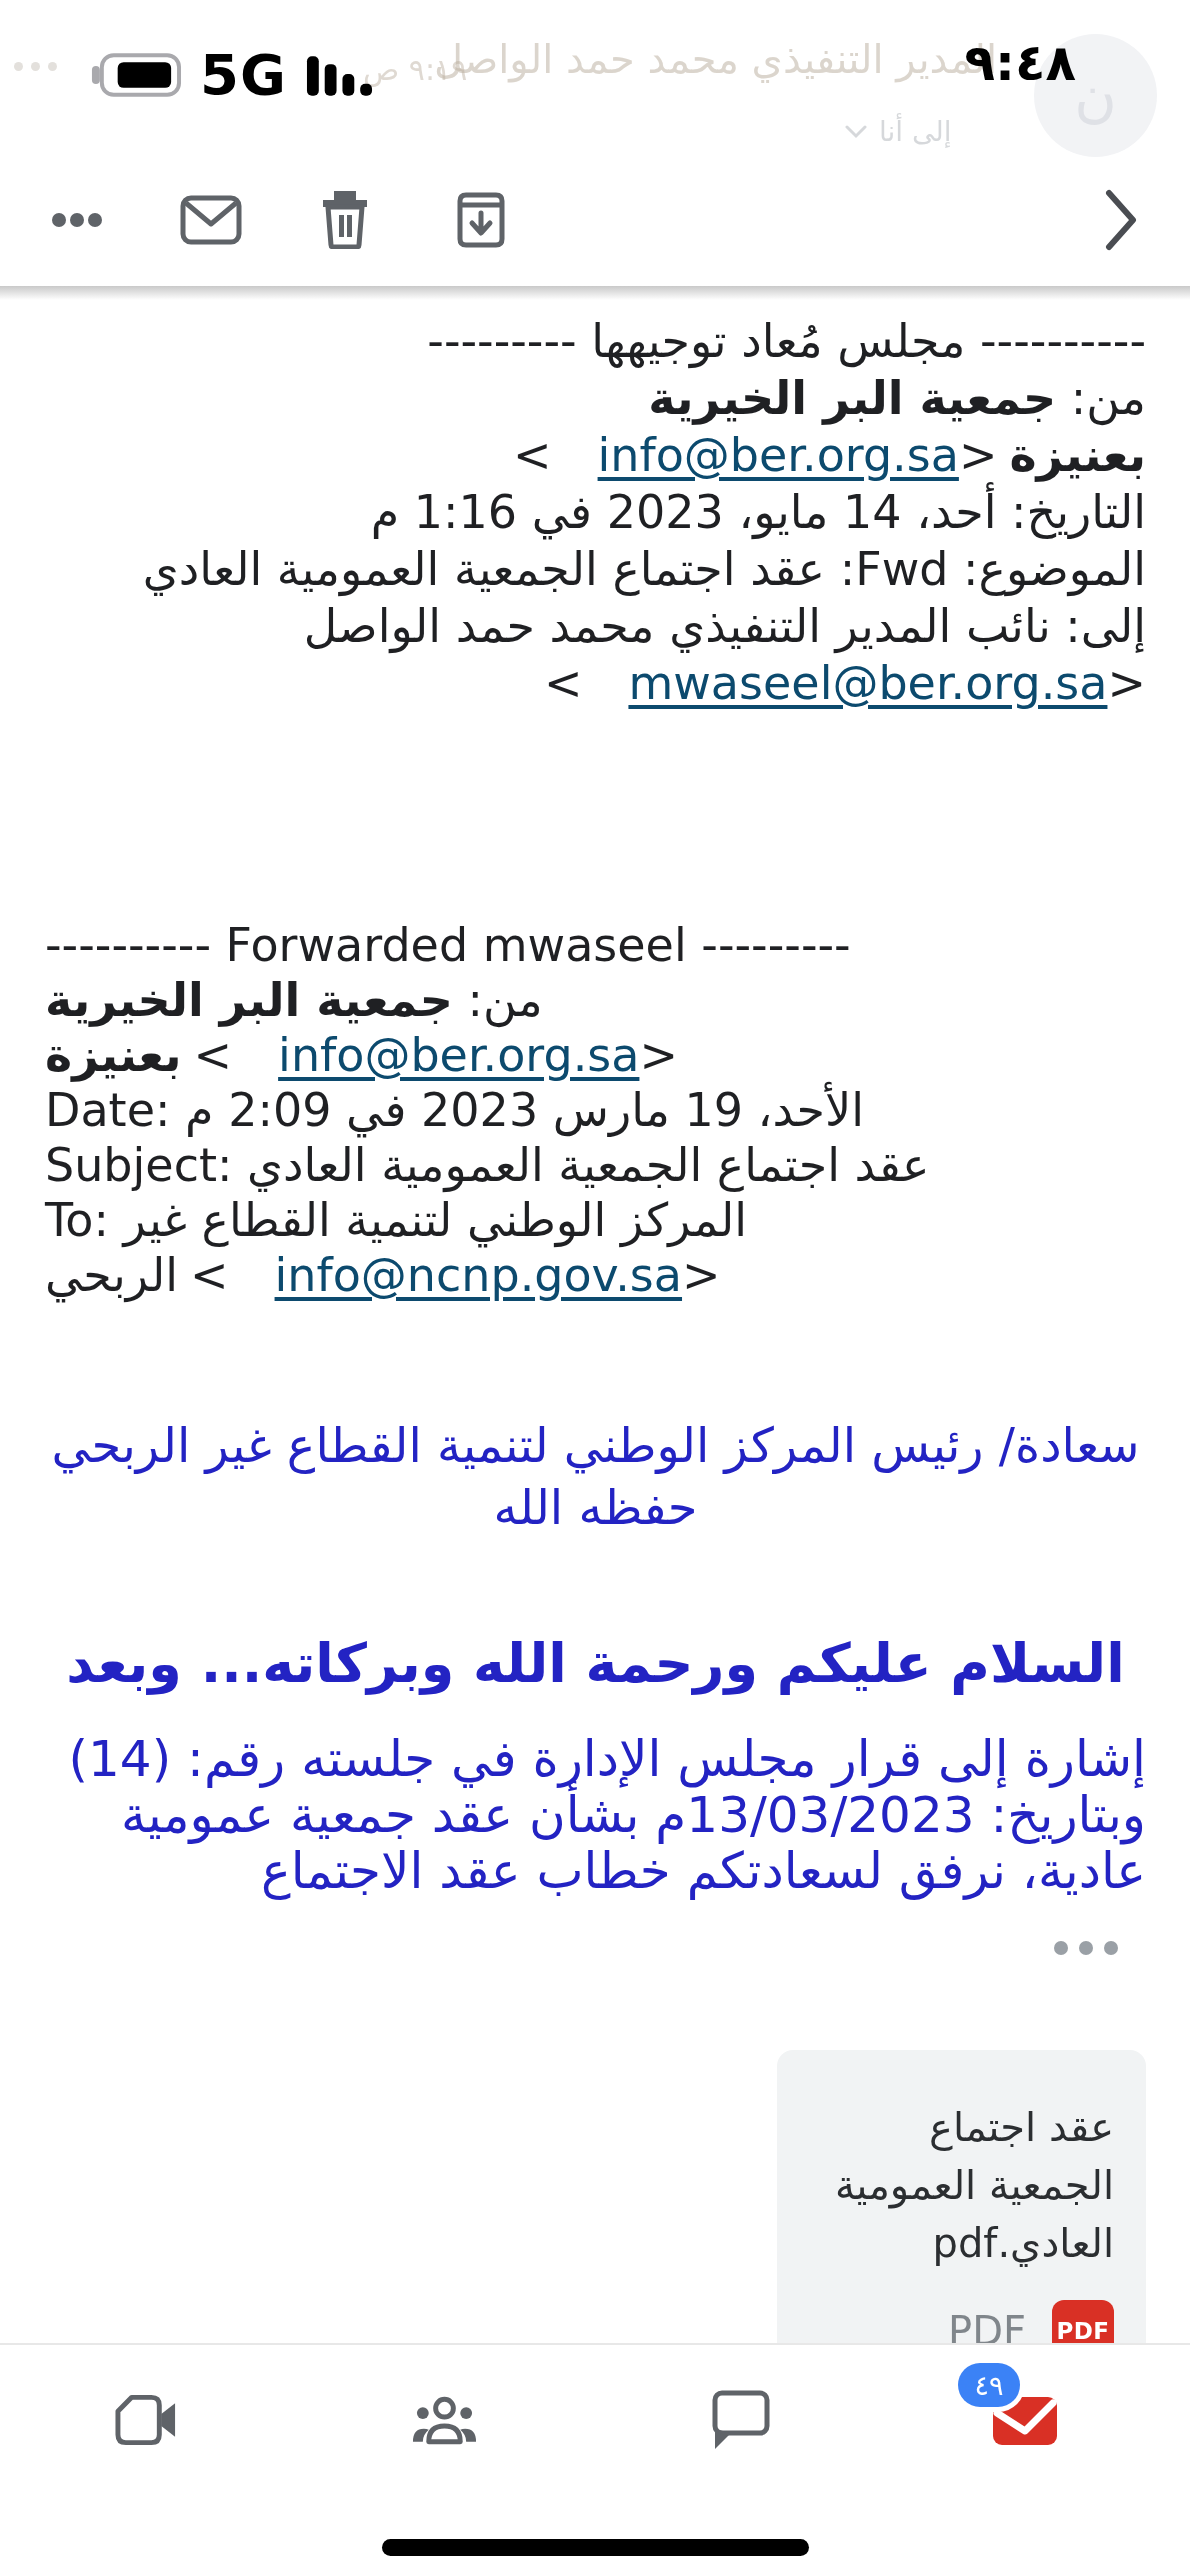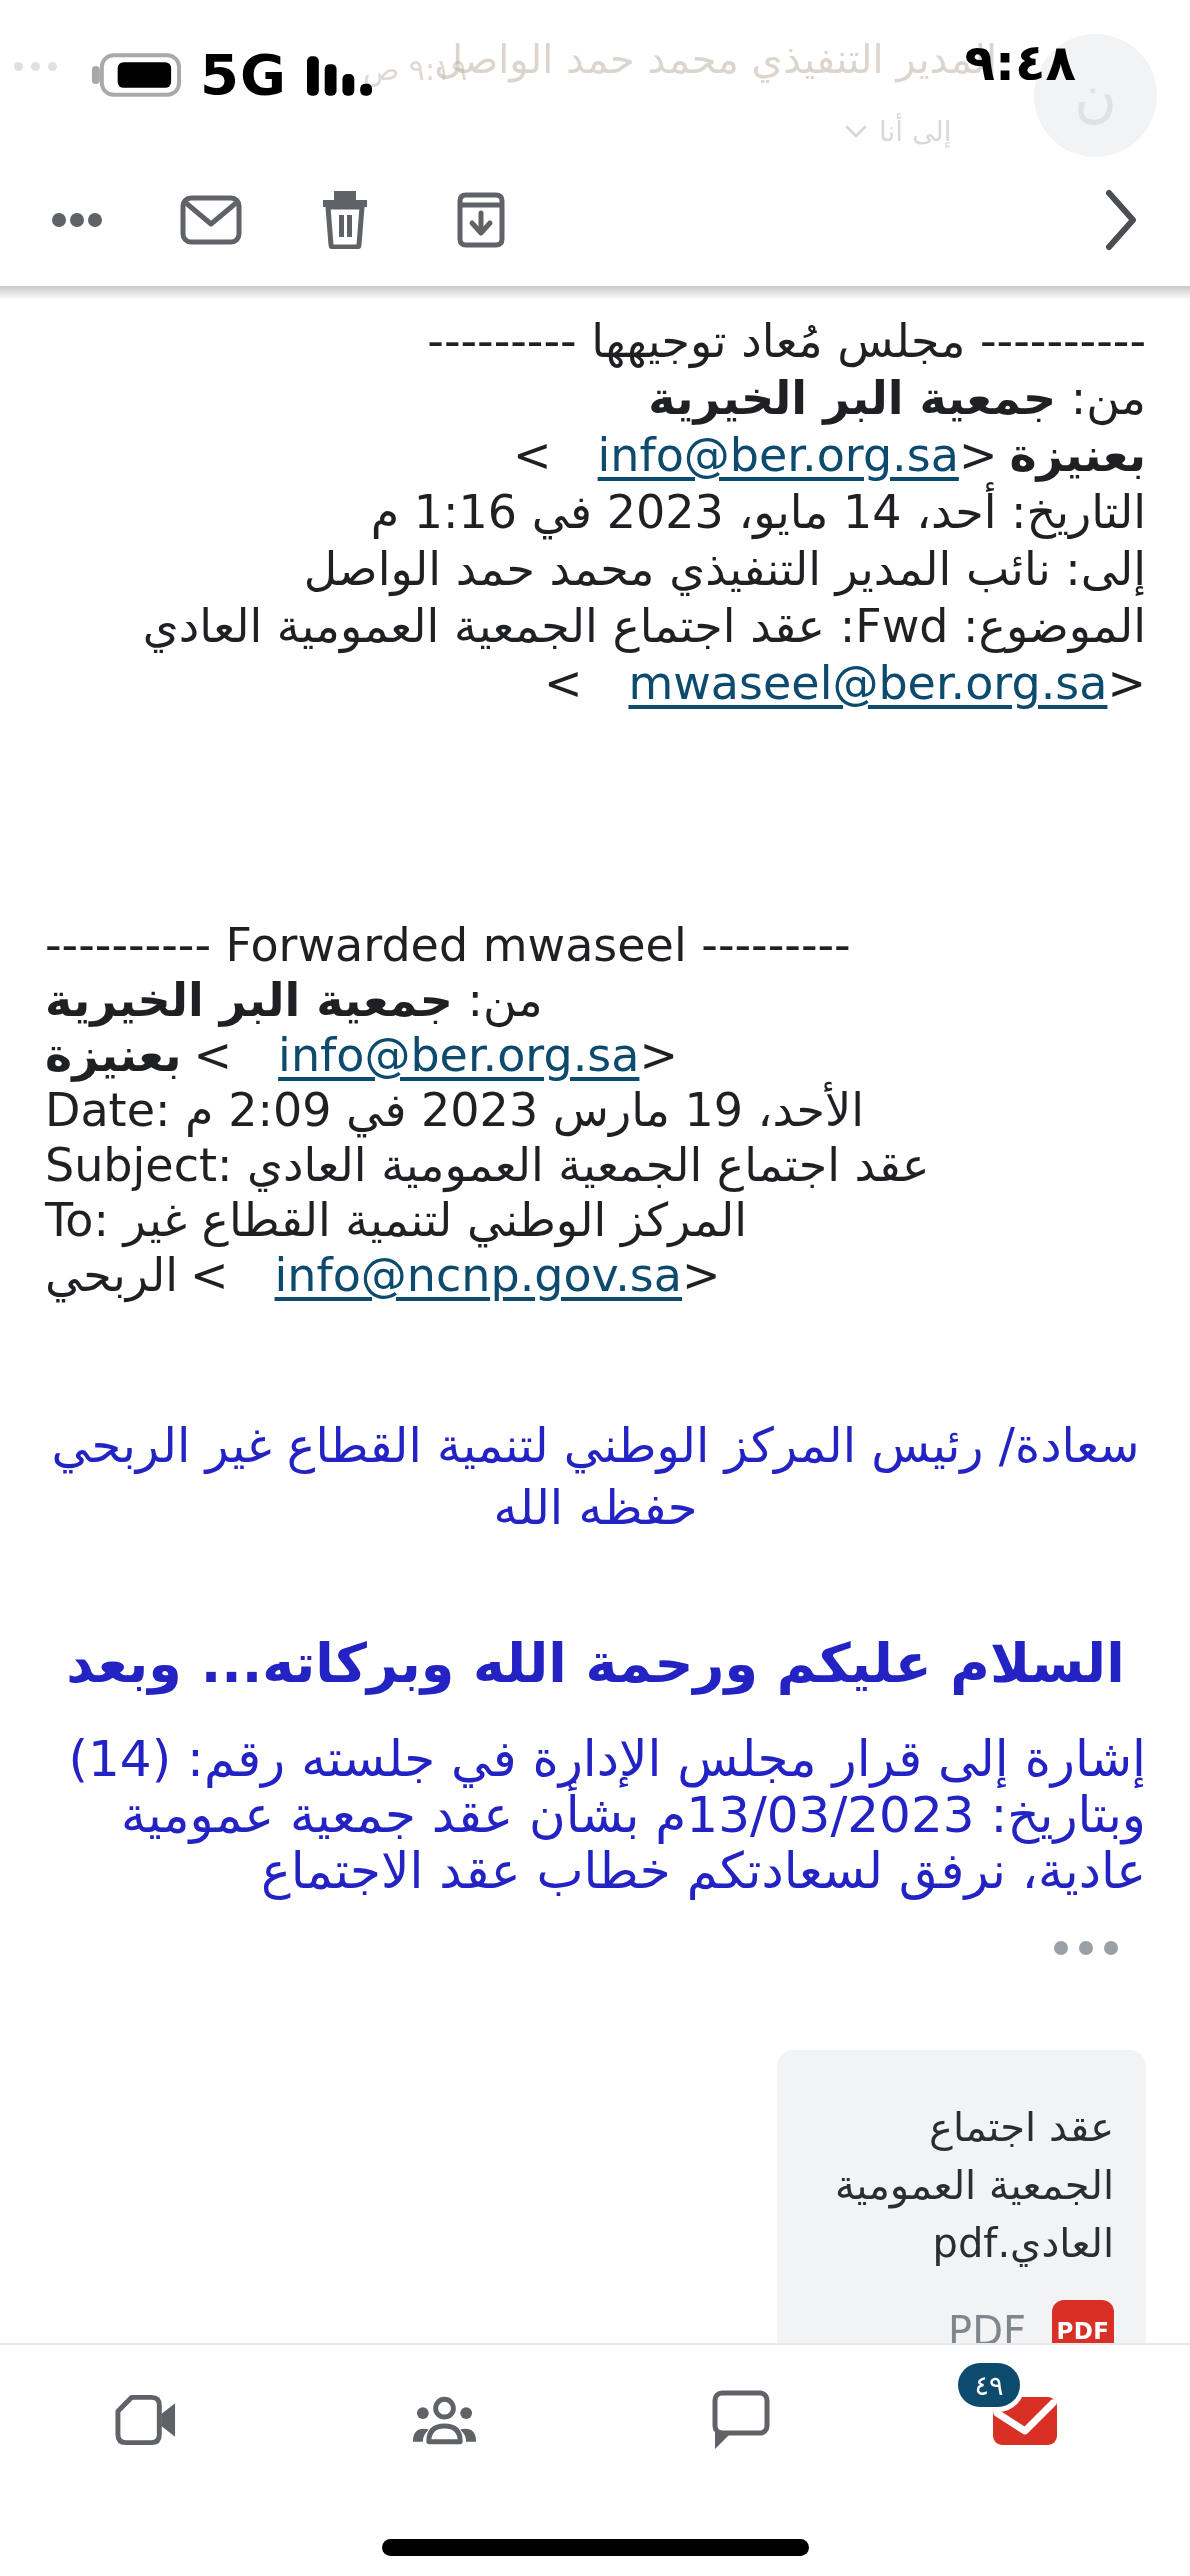--- a/index.html
+++ b/index.html
@@ -62,21 +62,21 @@
   .actions{margin-top:93px;display:flex;gap:26px;direction:rtl;}
   .action-btn{flex:1;height:85px;box-sizing:border-box;border:2px solid #dadce0;border-radius:12px;
               background:#fff;display:flex;align-items:center;justify-content:center;gap:20px;
               font-size:38px;color:#3c4043;}
 
   
   .navbar{position:absolute;left:0;right:0;bottom:0;height:231px;background:#fff;border-top:2px solid #e8e8e8;}
   .nav-item{position:absolute;top:42px;width:65px;height:65px;display:flex;align-items:center;justify-content:center;}
   .nv-cam{left:114px;} .nv-people{left:412px;} .nv-chat{left:708px;} .nv-mail{left:992px;}
   .badge{position:absolute;top:-24px;left:-34px;min-width:62px;height:44px;border-radius:24px;
-         background:#0c4a6e;color:#fff;font-size:27px;display:flex;align-items:center;justify-content:center;
+         background:#3b82f6;color:#fff;font-size:27px;display:flex;align-items:center;justify-content:center;
          box-shadow:0 0 0 5px #fff;direction:rtl;padding:0 8px;box-sizing:border-box;}
   .home-indicator{position:absolute;left:382px;bottom:20px;width:427px;height:17px;border-radius:9px;background:#000;}
 
   svg{display:block;}
 </style>
 </head>
 <body>
 
 <div class="screen">
 
@@ -172,22 +172,22 @@
   <div class="toolbar-shadow"></div>
 
   <div class="content">
 
     <section class="hdr-rtl">
       <div class="line">---------- مجلس مُعاد توجيهها ---------</div>
       <div class="line">
         <span>من: </span><b>جمعية البر الخيرية بعنيزة</b><span class="email-wrap"><span class="br">&lt;</span><a class="maillink">info@ber.org.sa</a><span class="br">&gt;</span></span>
       </div>
       <div class="line">التاريخ: أحد، 14 مايو، 2023 في 1:16 م</div>
+      <div class="line">الموضوع: Fwd: عقد اجتماع الجمعية العمومية العادي</div>
       <div class="line">إلى: نائب المدير التنفيذي محمد حمد الواصل</div>
-      <div class="line">الموضوع: Fwd: عقد اجتماع الجمعية العمومية العادي</div>
       <div class="line">
         <span class="br">&lt;</span><a class="maillink">mwaseel@ber.org.sa</a><span class="br">&gt;</span>
       </div>
     </section>
 
     <section class="hdr-ltr">
       <div class="line">---------- Forwarded mwaseel ---------</div>
       <div class="line">
         <span>من: </span><b>جمعية البر الخيرية بعنيزة</b><span class="email-wrap"><span class="br">&lt;</span><a class="maillink">info@ber.org.sa</a><span class="br">&gt;</span></span>
       </div>

